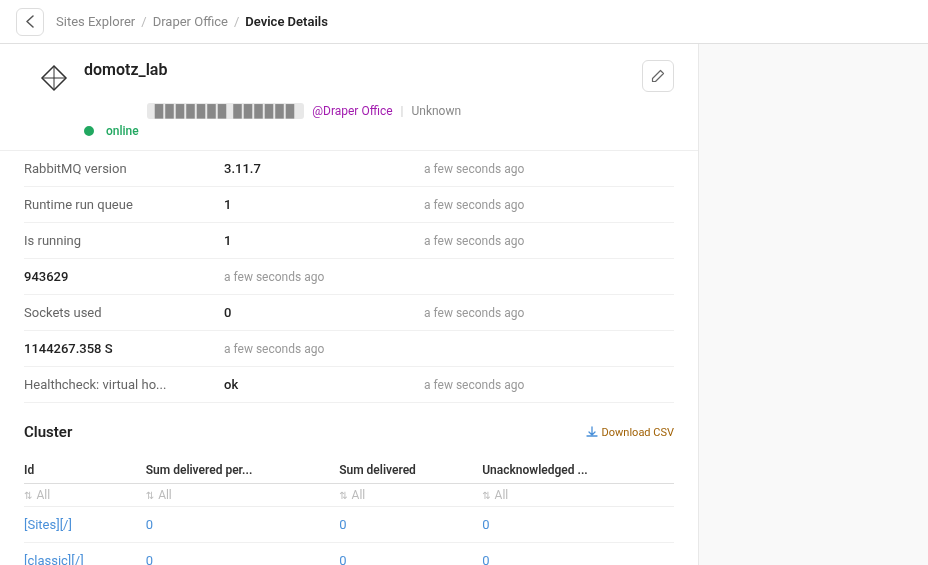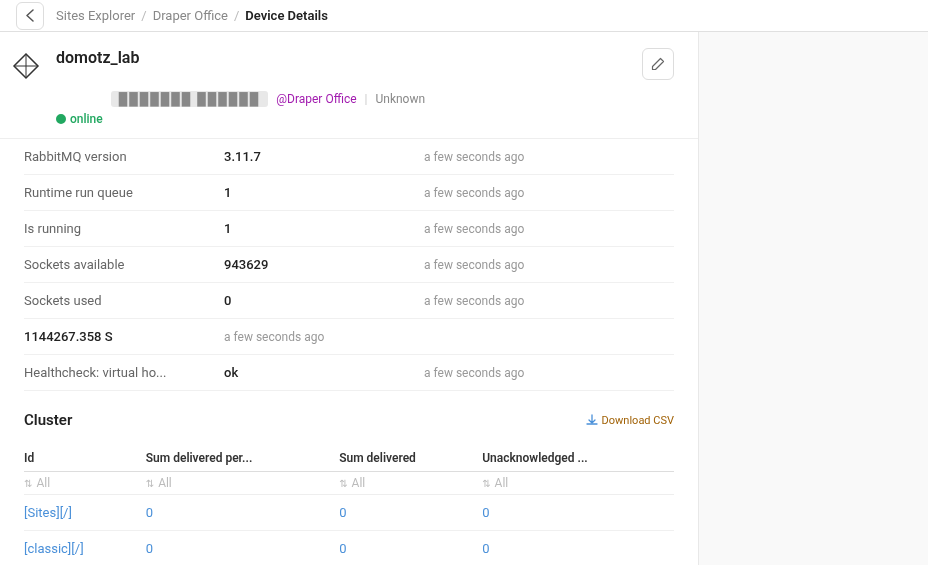--- a/index.html
+++ b/index.html
@@ -19,21 +19,21 @@
       overflow: hidden;
     }
 
     
     .header {
       display: flex;
       align-items: center;
       padding: 8px 16px;
       background: #fff;
       border-bottom: 1px solid #e0e0e0;
-      height: 32px;
+      height: 44px;
       flex-shrink: 0;
     }
 
     .back-btn {
       width: 28px;
       height: 28px;
       border: 1px solid #ddd;
       border-radius: 6px;
       background: #fff;
       display: flex;
@@ -78,21 +78,21 @@
     .content-panel {
       flex: 1;
       overflow-y: auto;
       background: #fff;
     }
 
     
     .device-header {
       display: flex;
       align-items: flex-start;
-      padding: 16px 24px 12px 8px;
+      padding: 16px 24px 12px 36px;
       border-bottom: 1px solid #eee;
       background: #fff;
     }
 
     .device-icon {
       width: 36px;
       height: 36px;
       margin-right: 12px;
       display: flex;
       align-items: center;
@@ -119,21 +119,21 @@
     .device-meta {
       display: flex;
       align-items: center;
       gap: 8px;
       flex-wrap: wrap;
     }
 
     .status-online {
       display: flex;
       align-items: center;
-      gap: 4px;
+      gap: 12px;
       color: #22a861;
       font-size: 12px;
       font-weight: 500;
       margin-top: 41px;
     }
 
     .status-dot {
       width: 10px;
       height: 10px;
       border-radius: 50%;
@@ -365,21 +365,20 @@
           <span class="metric-label">Runtime run queue</span>
           <span class="metric-value">1</span>
           <span class="metric-time">a few seconds ago</span>
         </div>
         <div class="metric-row">
           <span class="metric-label">Is running</span>
           <span class="metric-value">1</span>
           <span class="metric-time">a few seconds ago</span>
         </div>
         <div class="metric-row">
-          <span class="metric-label">Sockets available</span>
           <span class="metric-value">943629</span>
           <span class="metric-time">a few seconds ago</span>
         </div>
         <div class="metric-row">
           <span class="metric-label">Sockets used</span>
           <span class="metric-value">0</span>
           <span class="metric-time">a few seconds ago</span>
         </div>
         <div class="metric-row">
           <span class="metric-value">1144267.358 S</span>

